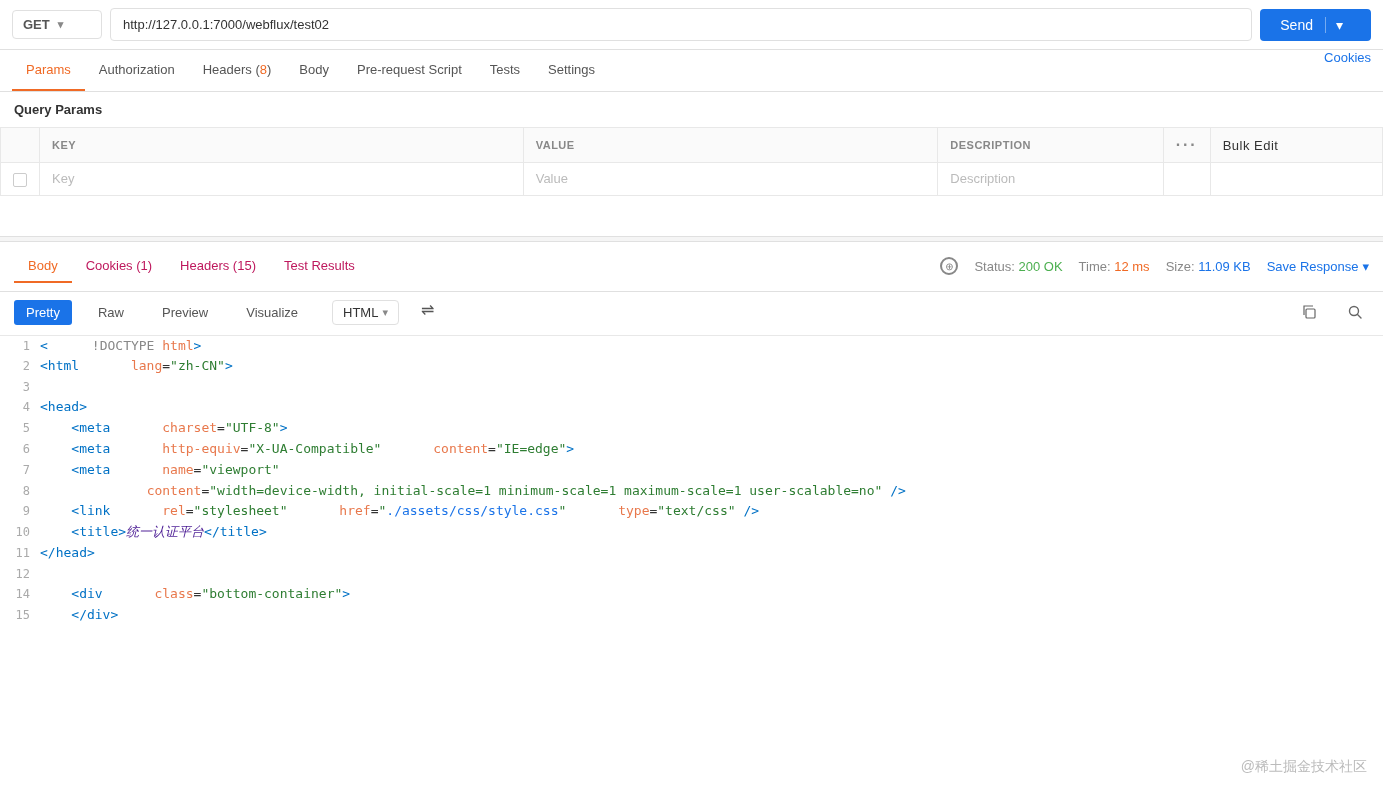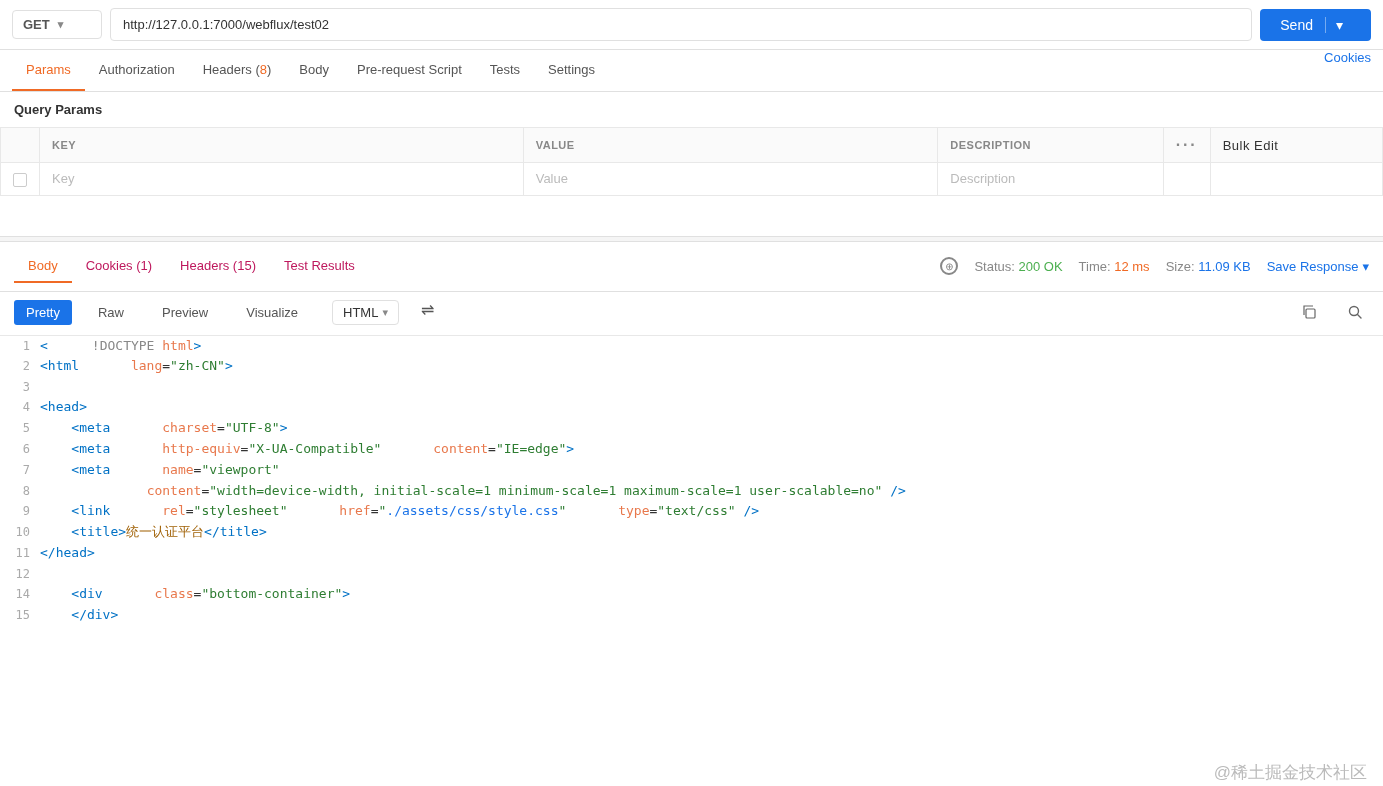--- a/index.html
+++ b/index.html
@@ -278,31 +278,31 @@
     }
     .line-content {
       flex: 1;
       white-space: pre;
       color: #333;
     }
     
     .tag { color: #0071c5; }
     .attr-name { color: #e8784c; margin-left: 44px; }
     .attr-val { color: #2e7d32; }
-    .text-content { color: #a16207; }
+    .text-content { color: #4c1d95; font-style: italic; }
     .angle { color: #0071c5; }
     .doctype-text { color: #888; margin-left: 44px; }
     .doctype-html { color: #e8784c; }
 
     .watermark {
       position: fixed;
-      bottom: 2px;
+      bottom: 10px;
       right: 16px;
       color: #bbb;
-      font-size: 17px;
+      font-size: 14px;
     }
   </style>
 </head>
 <body>
 
 <div class="url-bar">
   <div class="method-select">
     <span>GET</span>
     <span style="color:#888; font-size:11px; margin-left:4px;">▾</span>
   </div>

